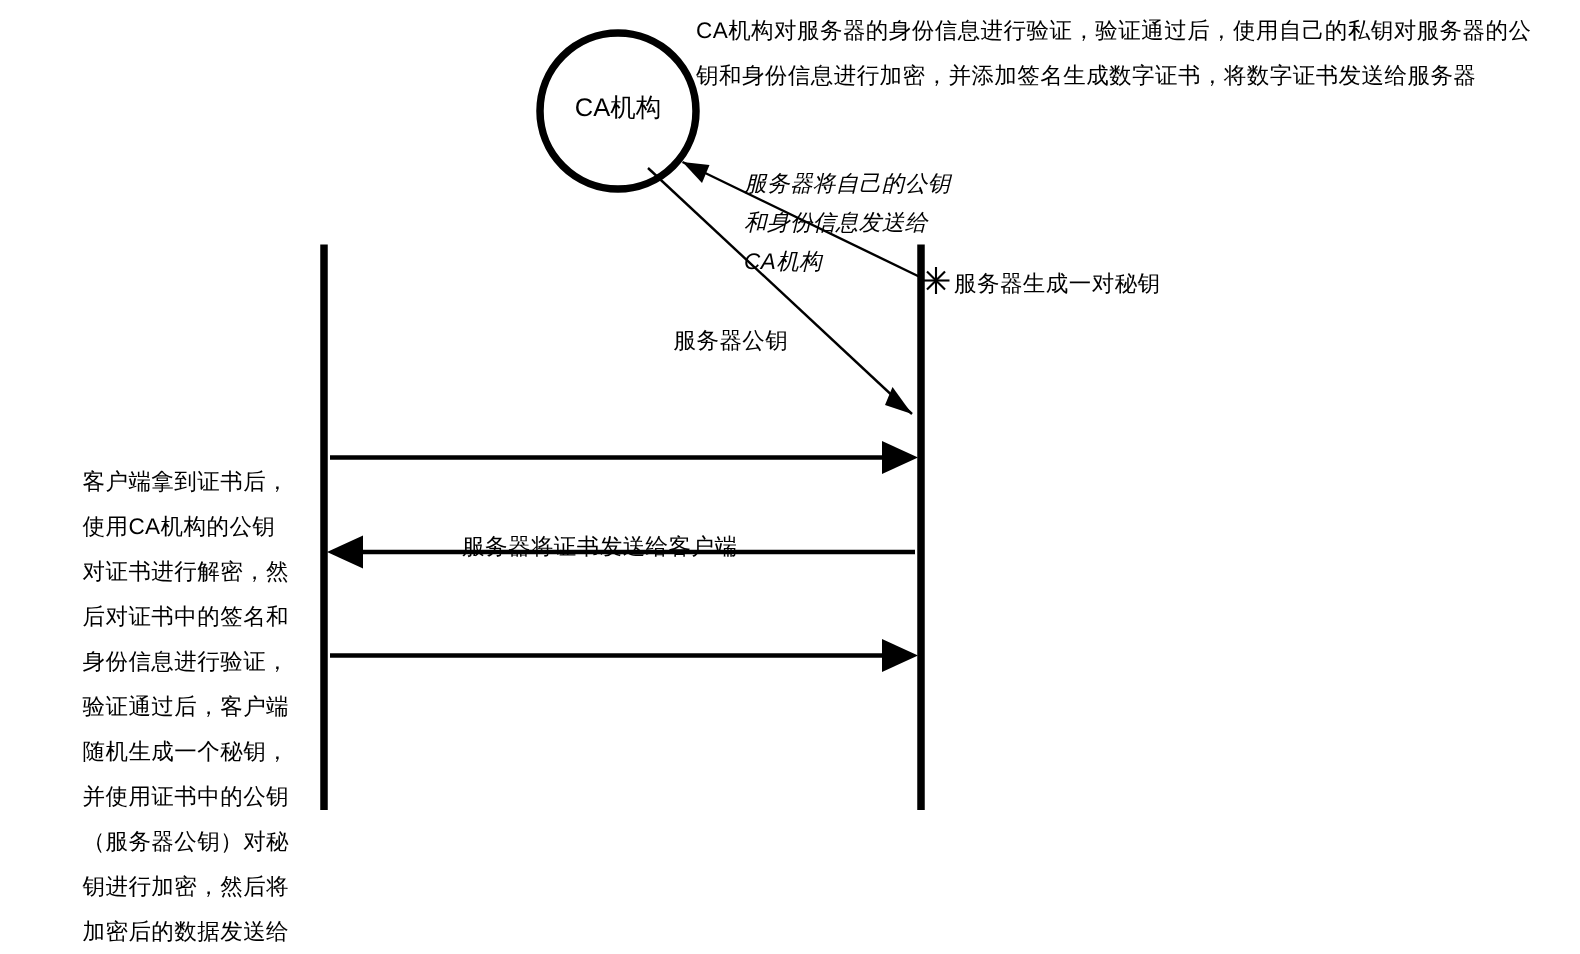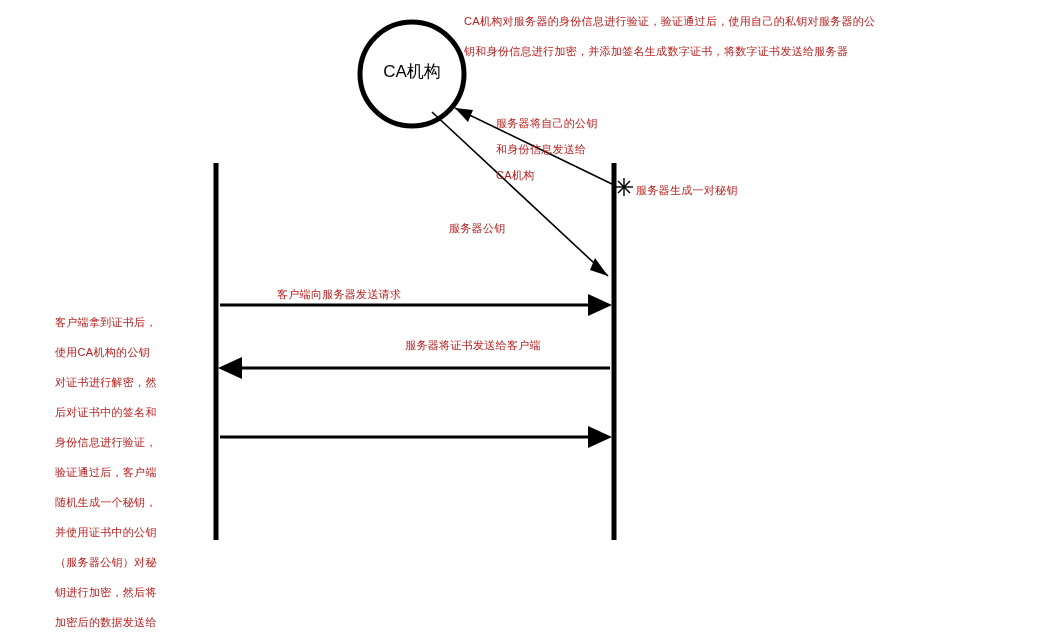--- a/index.html
+++ b/index.html
@@ -12,22 +12,22 @@
   }
   #canvas {
     position: relative;
     width: 1053px;
     height: 636px;
     background: #ffffff;
     overflow: hidden;
   }
   .txt {
     position: absolute;
-    color: #b91c1c;
-    font-size: 11px;
+    color: #000000;
+    font-size: 15px;
     line-height: 26px;
     white-space: pre-wrap;
     letter-spacing: 0.3px;
   }
   .ca-label {
     position: absolute;
     font-size: 17px;
     color: #000;
     text-align: center;
   }
@@ -73,31 +73,30 @@
 
     <line x1="220" y1="437" x2="608" y2="437" stroke="#000000" stroke-width="3"></line>
     <polygon points="612,437 588,426 588,448" fill="#000000"></polygon>
   </svg>
 
   <div class="ca-label" style="left:362px; top:60px; width:100px;">CA机构</div>
 
   <div class="txt" style="left:464px; top:6px; width:560px; line-height:30px;">CA机构对服务器的身份信息进行验证，验证通过后，使用自己的私钥对服务器的公
 钥和身份信息进行加密，并添加签名生成数字证书，将数字证书发送给服务器</div>
 
-  <div class="txt" style="left:496px; top:110px; width:170px;">服务器将自己的公钥
+  <div class="txt" style="left:496px; top:110px; width:170px;font-style:italic;">服务器将自己的公钥
 和身份信息发送给
 CA机构</div>
 
   <div class="txt" style="left:449px; top:215px; width:120px;">服务器公钥</div>
 
   <div class="txt" style="left:636px; top:177px; width:200px;">服务器生成一对秘钥</div>
 
-  <div class="txt" style="left:277px; top:281px; width:330px;">客户端向服务器发送请求</div>
 
-  <div class="txt" style="left:308px; top:332px; width:330px;text-align:center;">服务器将证书发送给客户端</div>
+  <div class="txt" style="left:308px; top:352px; width:330px;">服务器将证书发送给客户端</div>
 
 
   <div class="txt" style="left:55px; top:307px; width:165px; line-height:30px;">客户端拿到证书后，
 使用CA机构的公钥
 对证书进行解密，然
 后对证书中的签名和
 身份信息进行验证，
 验证通过后，客户端
 随机生成一个秘钥，
 并使用证书中的公钥

